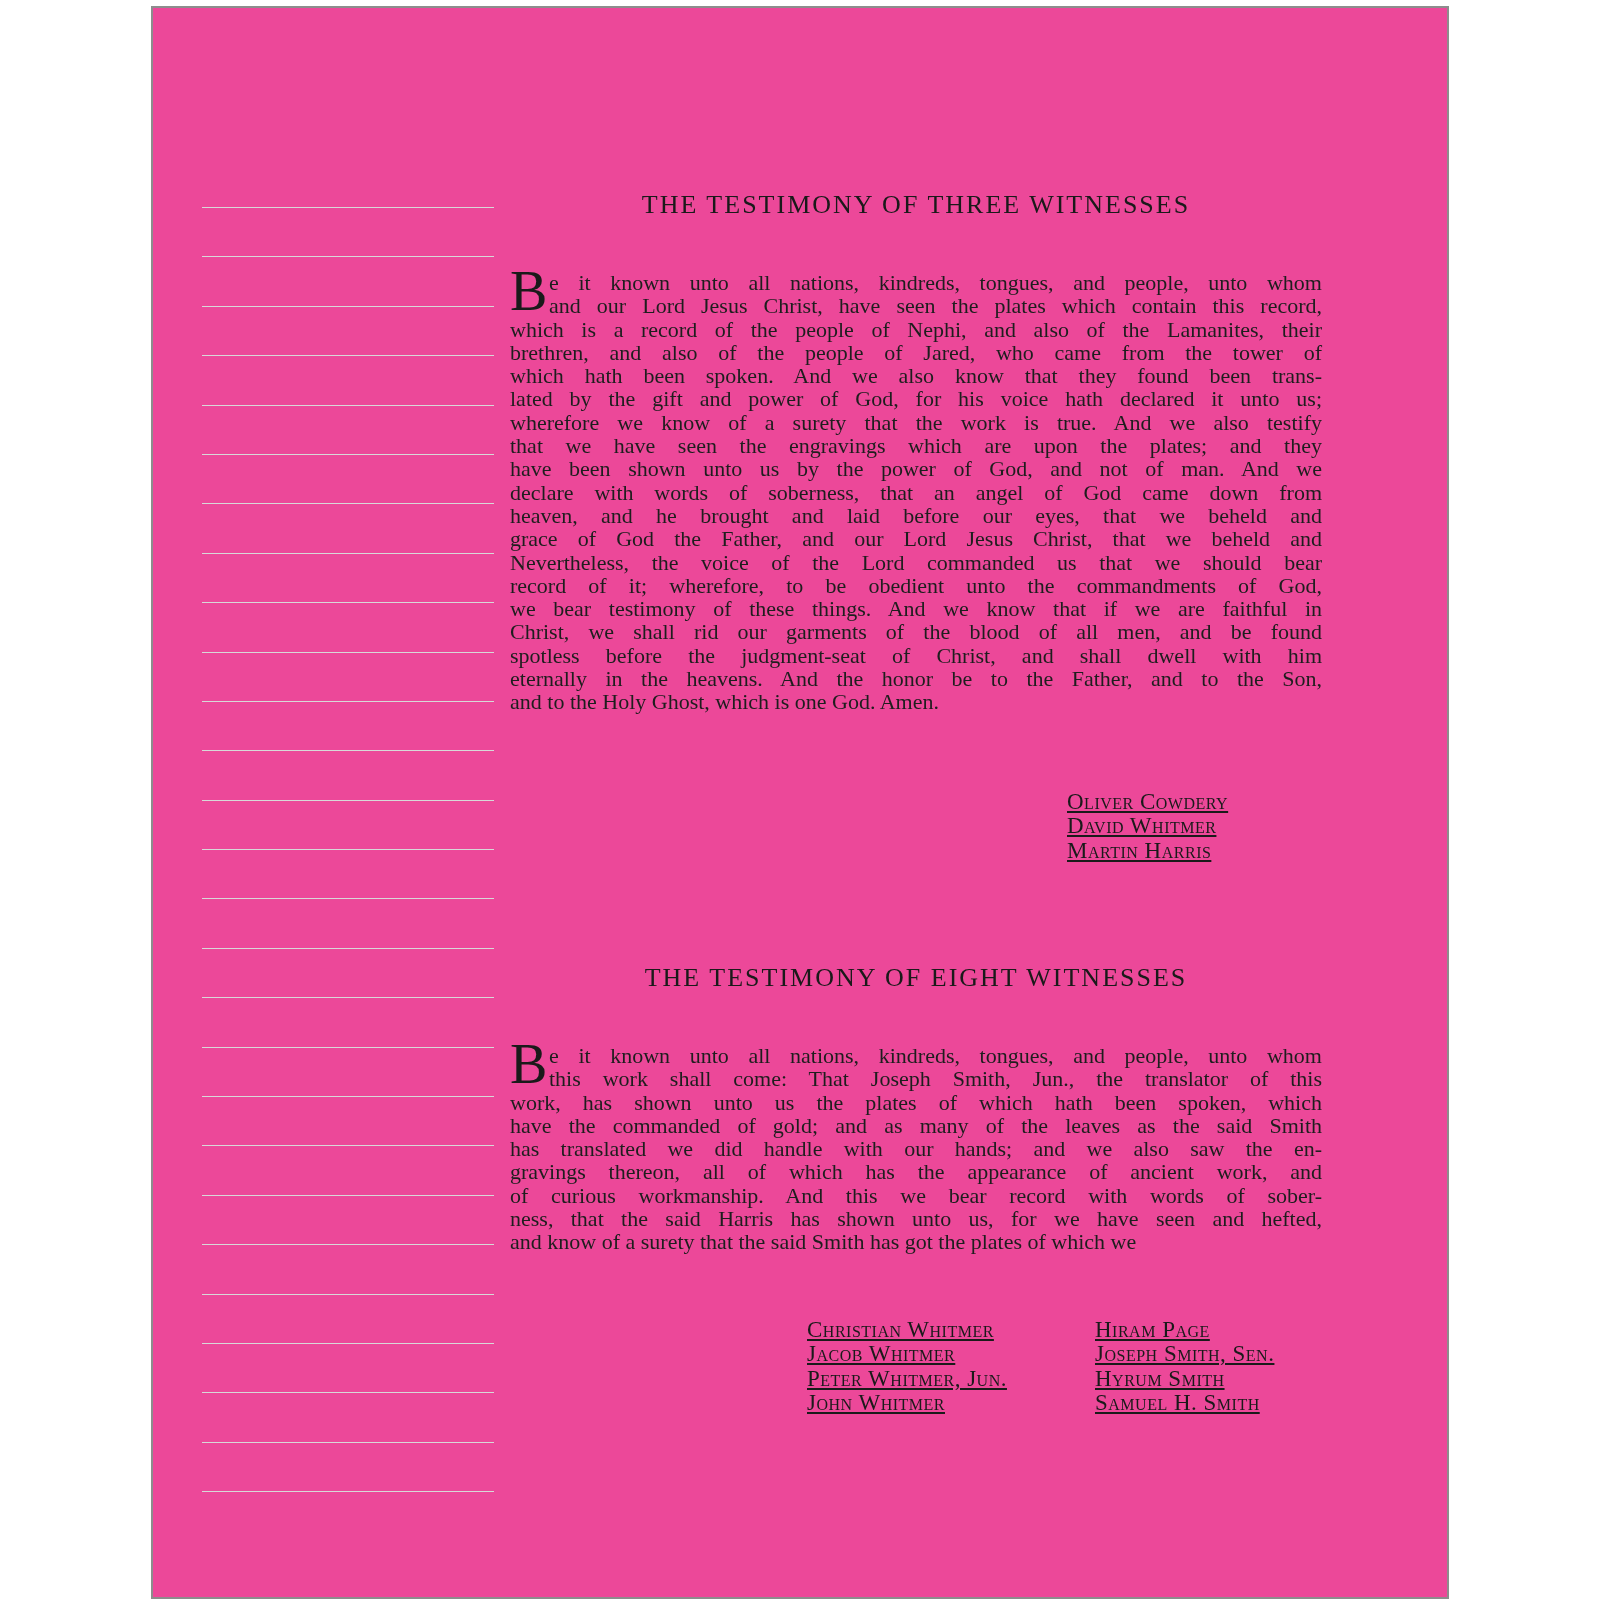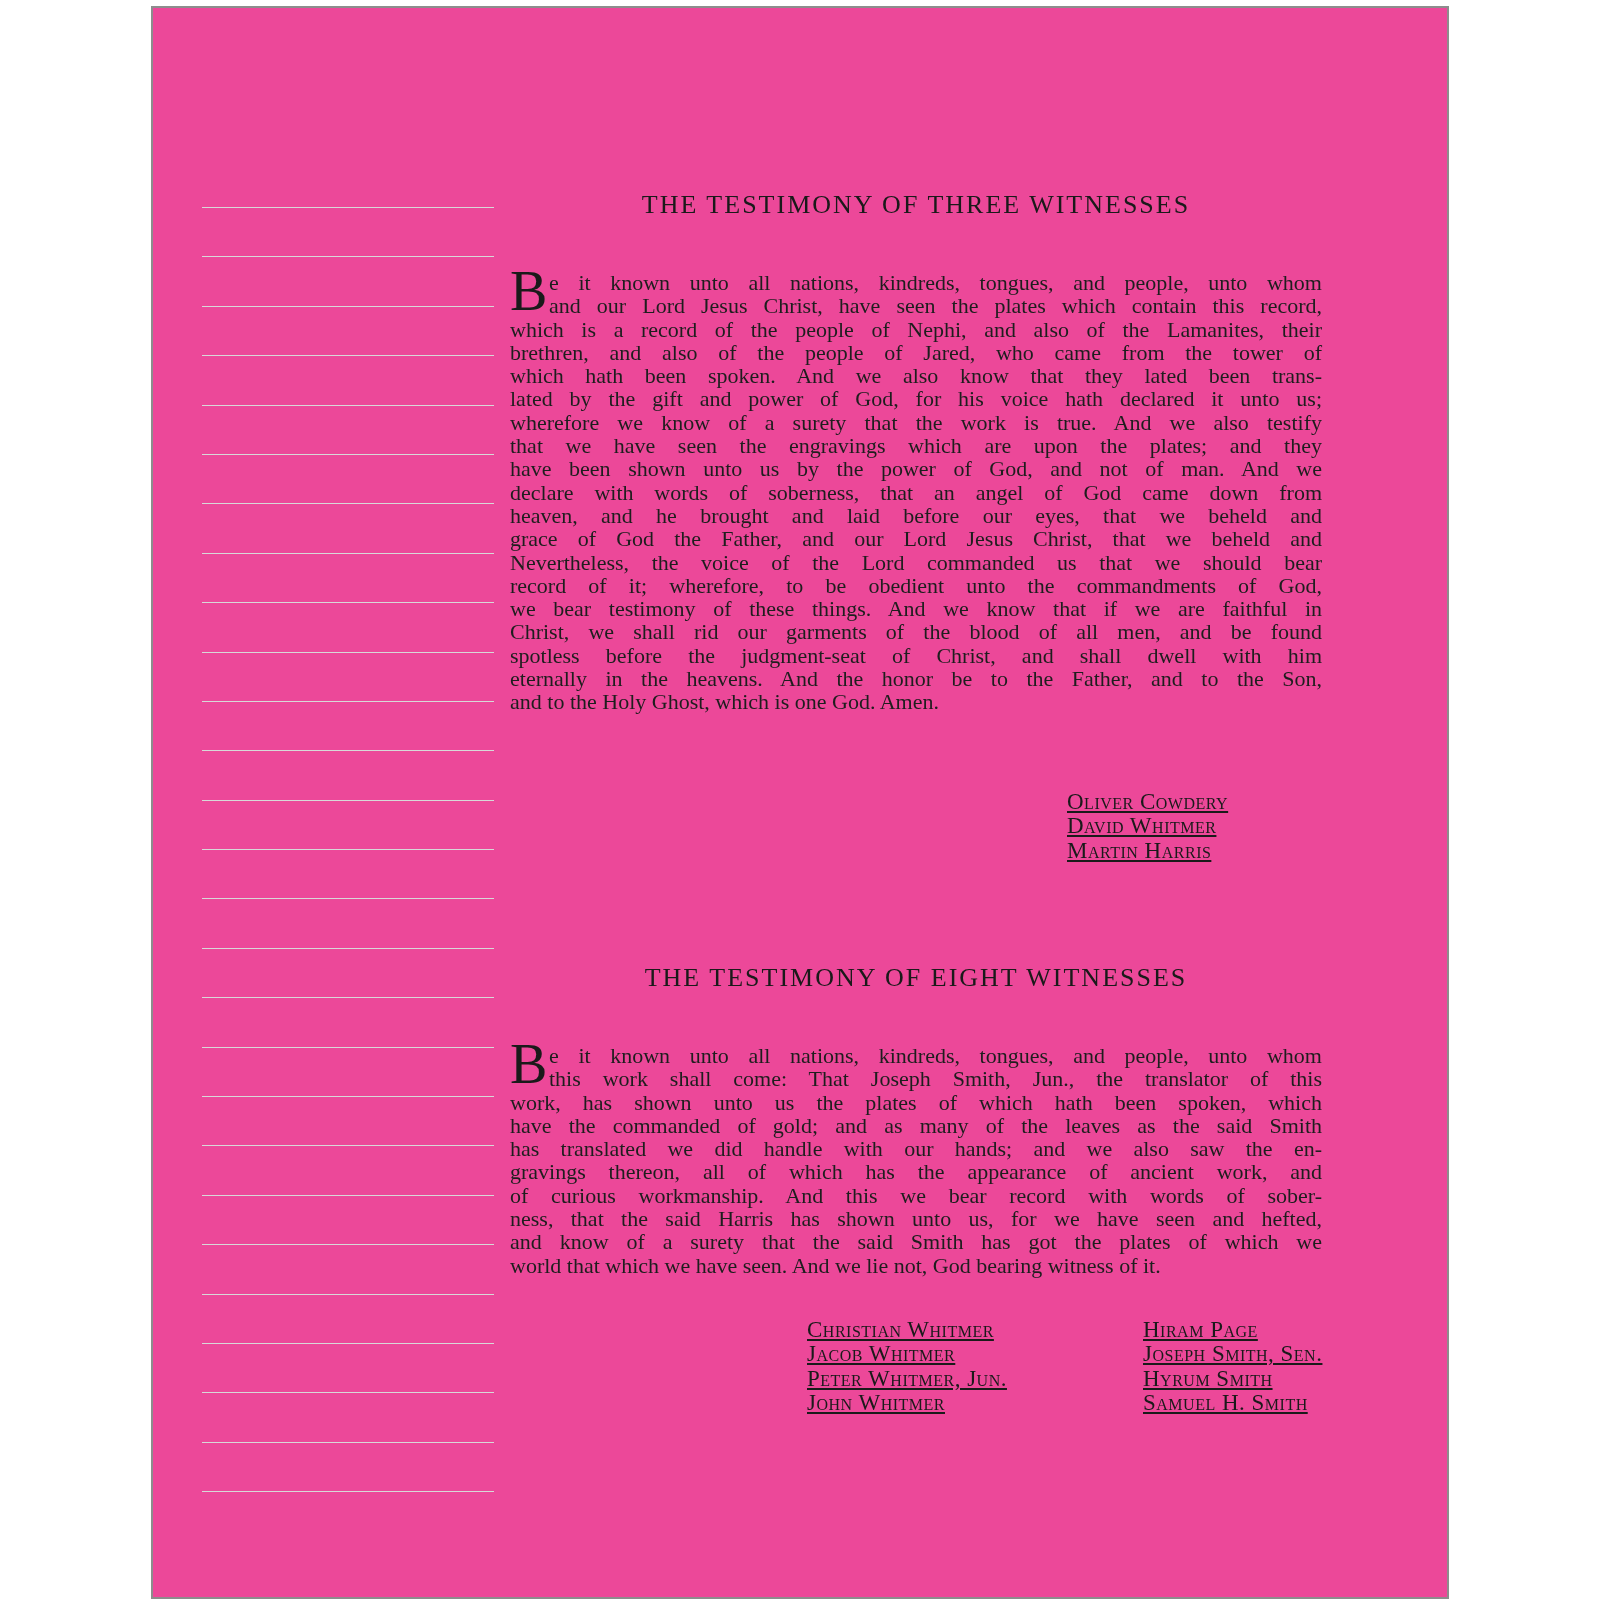--- a/index.html
+++ b/index.html
@@ -97,21 +97,20 @@
     color: #1a1a1a;
     white-space: nowrap;
     text-decoration: underline;
   }
 
   .sig-eight {
     position: absolute;
     left: 654px;
     top: 1310px;
     display: flex;
-    gap: 48px;
   }
   .sig-eight .names-col { width: 288px; }
   .sig-eight .names-col.right { width: auto; }
 </style>
 </head>
 <body>
 
 <div class="page">
 
   <div class="ruled">
@@ -146,21 +145,21 @@
 
   <div class="title t1">THE TESTIMONY OF THREE WITNESSES</div>
 
   <div class="para p1">
     <span class="dropcap">B</span>
     <div class="lines">
         <div class="line">e it known unto all nations, kindreds, tongues, and people, unto whom</div>
         <div class="line">and our Lord Jesus Christ, have seen the plates which contain this record,</div>
         <div class="line">which is a record of the people of Nephi, and also of the Lamanites, their</div>
         <div class="line">brethren, and also of the people of Jared, who came from the tower of</div>
-        <div class="line">which hath been spoken. And we also know that they lated been trans-</div>
+        <div class="line">which hath been spoken. And we also know that they found been trans-</div>
         <div class="line">lated by the gift and power of God, for his voice hath declared it unto us;</div>
         <div class="line">wherefore we know of a surety that the work is true. And we also testify</div>
         <div class="line">that we have seen the engravings which are upon the plates; and they</div>
         <div class="line">have been shown unto us by the power of God, and not of man. And we</div>
         <div class="line">declare with words of soberness, that an angel of God came down from</div>
         <div class="line">heaven, and he brought and laid before our eyes, that we beheld and</div>
         <div class="line">grace of God the Father, and our Lord Jesus Christ, that we beheld and</div>
         <div class="line">Nevertheless, the voice of the Lord commanded us that we should bear</div>
         <div class="line">record of it; wherefore, to be obedient unto the commandments of God,</div>
         <div class="line">we bear testimony of these things. And we know that if we are faithful in</div>
@@ -184,21 +183,20 @@
     <div class="lines">
         <div class="line">e it known unto all nations, kindreds, tongues, and people, unto whom</div>
         <div class="line">this work shall come: That Joseph Smith, Jun., the translator of this</div>
         <div class="line">work, has shown unto us the plates of which hath been spoken, which</div>
         <div class="line">have the commanded of gold; and as many of the leaves as the said Smith</div>
         <div class="line">has translated we did handle with our hands; and we also saw the en-</div>
         <div class="line">gravings thereon, all of which has the appearance of ancient work, and</div>
         <div class="line">of curious workmanship. And this we bear record with words of sober-</div>
         <div class="line">ness, that the said Harris has shown unto us, for we have seen and hefted,</div>
         <div class="line">and know of a surety that the said Smith has got the plates of which we</div>
-        <div class="line">world that which we have seen. And we lie not, God bearing witness of it.</div>
       </div>
   </div>
 
   <div class="sig-eight">
     <div class="names-col">
         <div class="sig-line">Christian Whitmer</div>
         <div class="sig-line">Jacob Whitmer</div>
         <div class="sig-line">Peter Whitmer, Jun.</div>
         <div class="sig-line">John Whitmer</div>
       </div>

